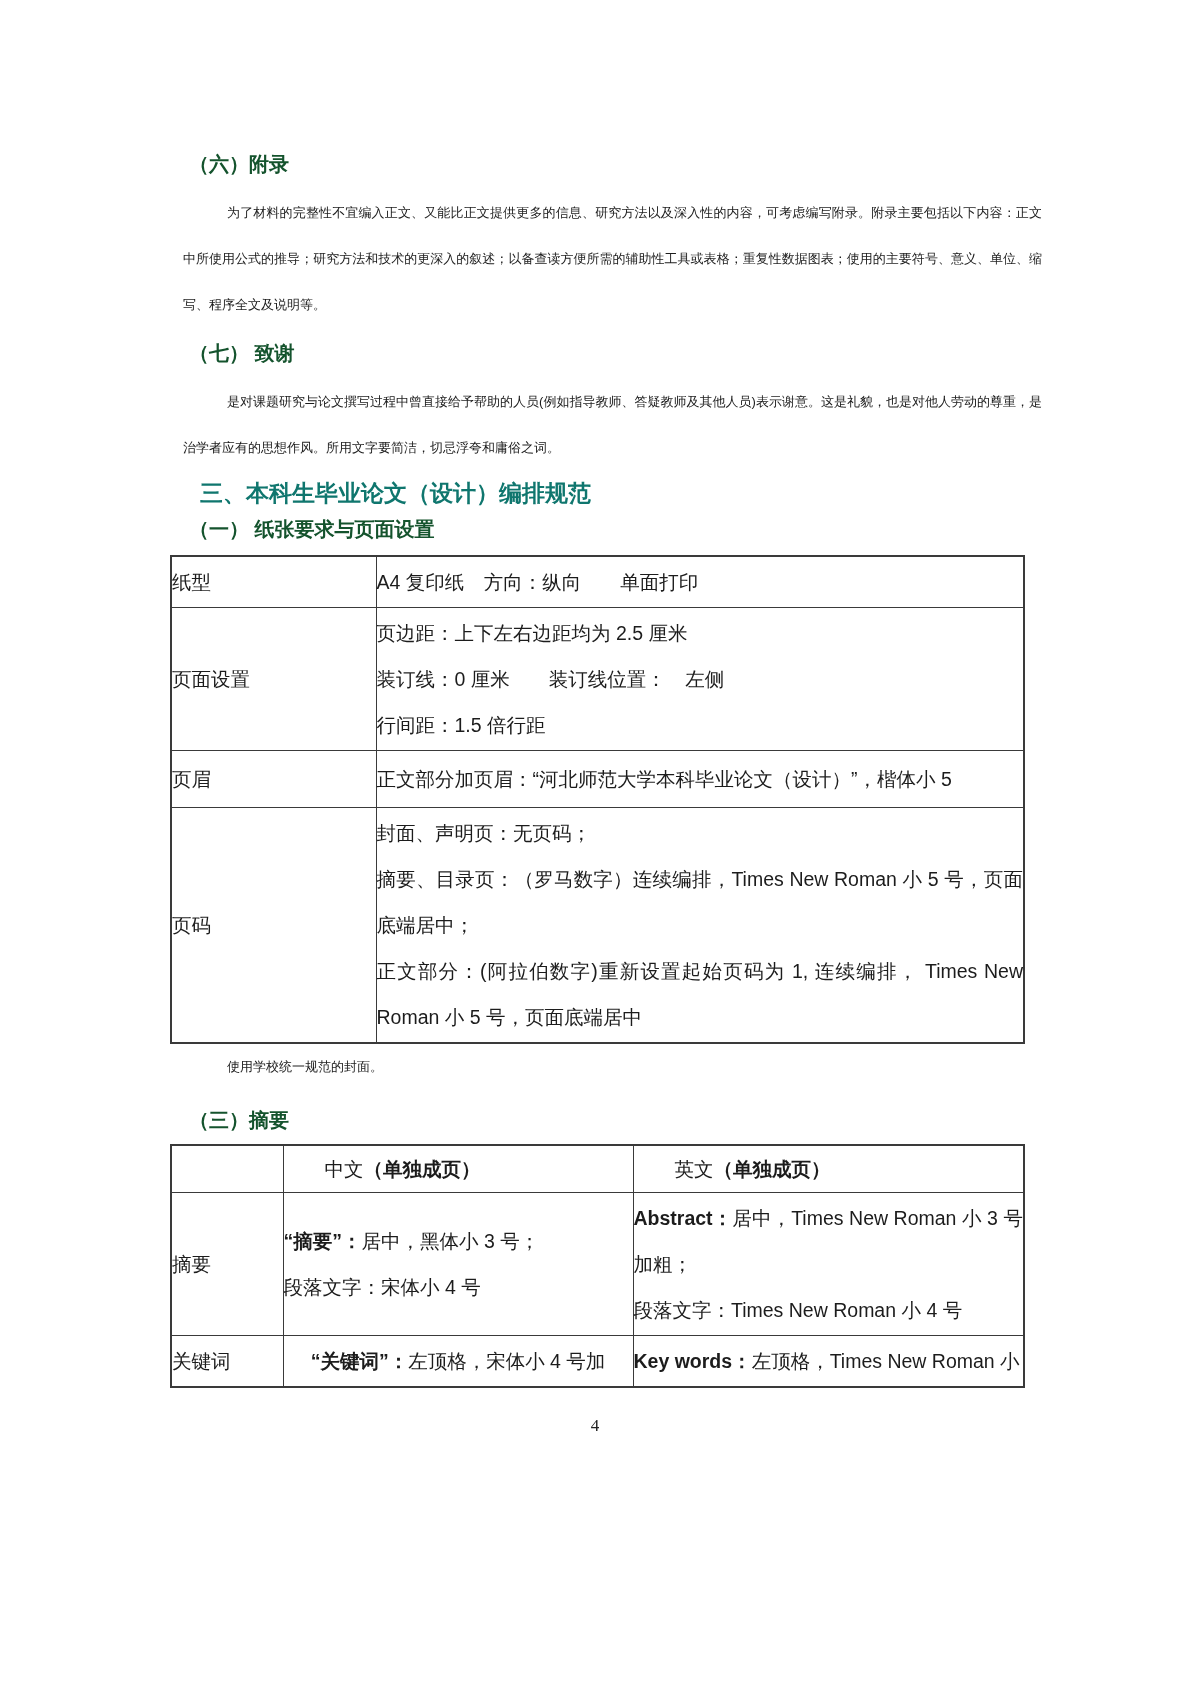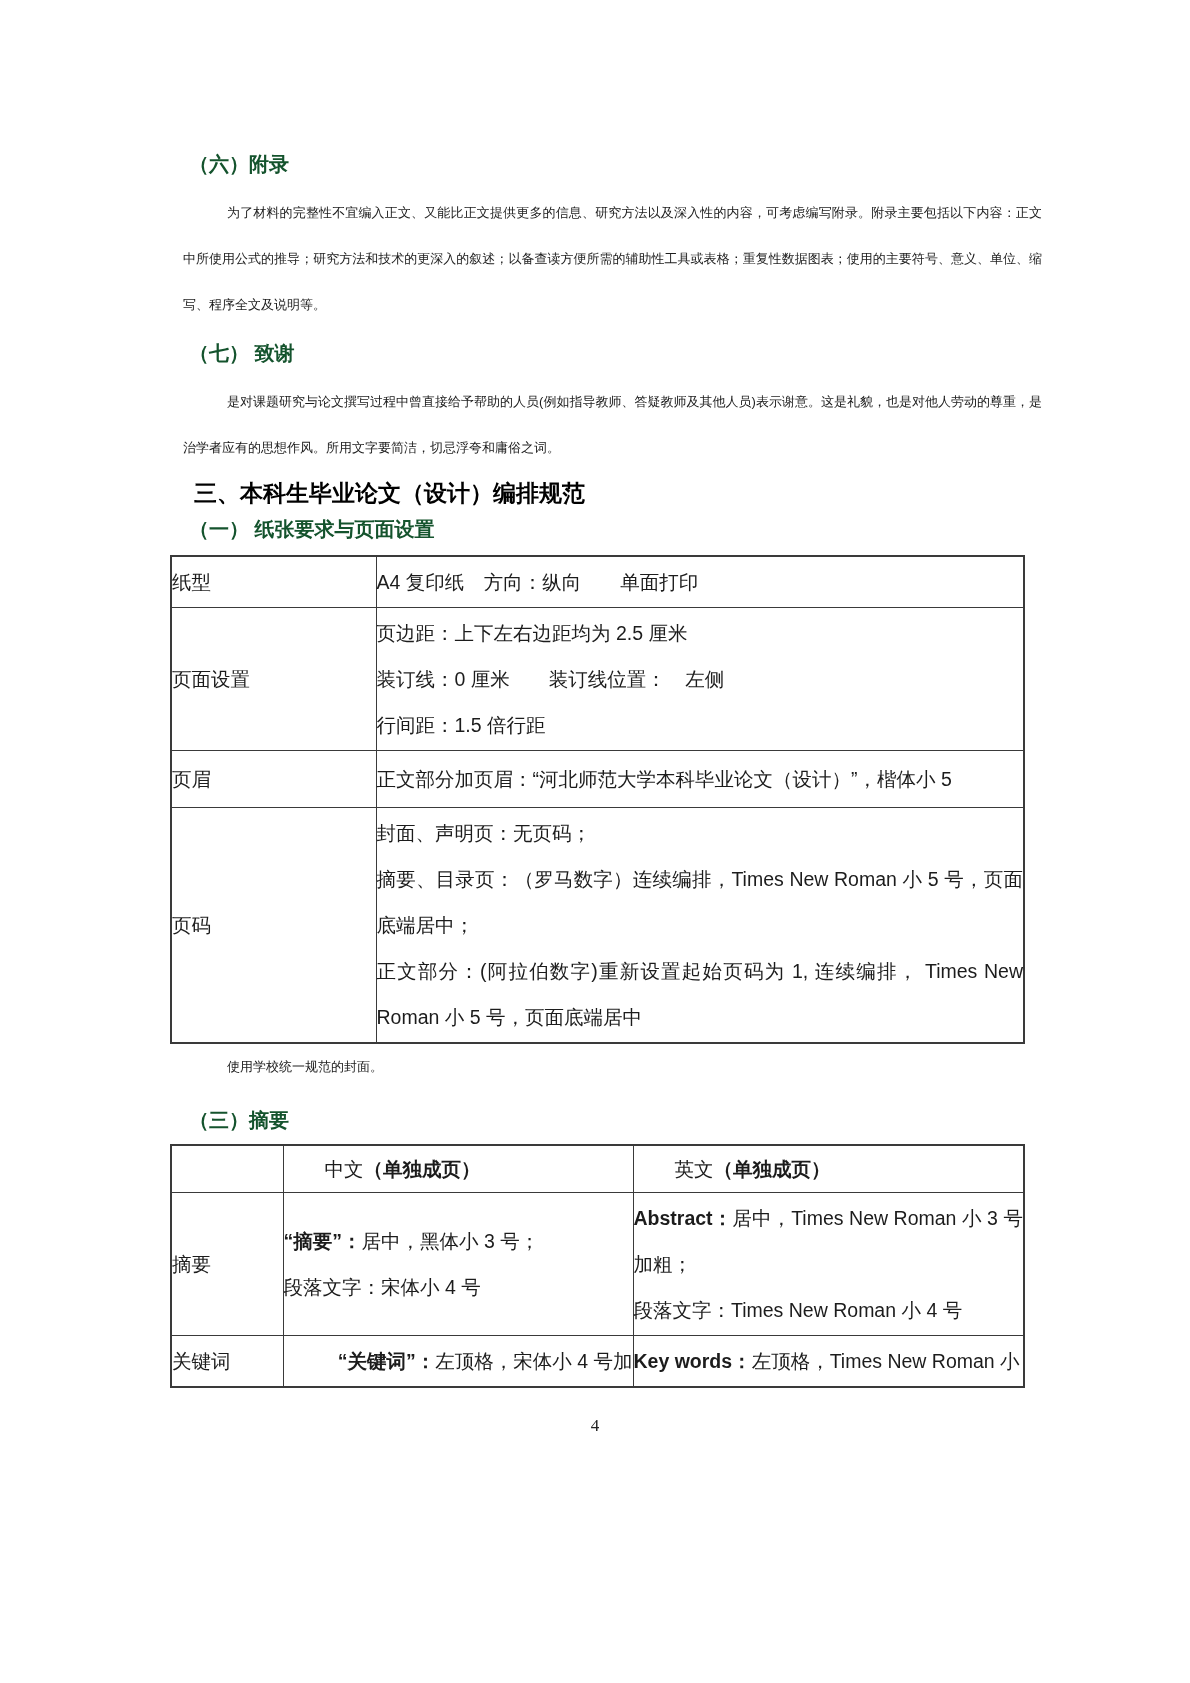--- a/index.html
+++ b/index.html
@@ -19,22 +19,22 @@
     font-size: 20px;
     font-weight: 700;
     line-height: 28px;
     margin: 0 0 0 19px;
     color: #14532d;
   }
   .h-main {
     font-size: 23px;
     font-weight: 700;
     line-height: 32px;
-    margin: 6px 0 0 24px;
-    color: #000000;
+    margin: 6px 0 0 30px;
+    color: #0f766e;
   }
   p.body-par {
     font-size: 13px;
     line-height: 46px;
     text-align: justify;
     margin: 0 0 0 13px;
     text-indent: 44px;
   }
   #appendix-par { margin-top: 12px; }
   #ack-heading  { margin-top: 11px; }
@@ -63,21 +63,21 @@
   .cell-par {
     line-height: 46px;
     text-align: justify;
   }
   tr.row-header-band td { padding: 1px 0 0 0; }
   tr.row-header-band td.content-cell { padding-left: 41px; }
   tr.row-header-band .cell-par { line-height: 45px; text-align: left; }
   td.valign-top { vertical-align: top; }
   tr.row-pageheader td { padding-top: 5px; padding-bottom: 5px; }
   tr.row-keywords td { height: 46px; overflow: hidden; }
-  .nowrap-line { white-space: nowrap; overflow: hidden; text-align: right; }
+  .nowrap-line { white-space: nowrap; overflow: hidden; text-align: center; }
   .b { font-weight: 700; }
   .page-footer {
     margin-top: 28px;
     width: 1190px;
     text-align: center;
     font-family: "Liberation Serif", "DejaVu Serif", serif;
     font-size: 17px;
     color: #222;
   }
 </style>

